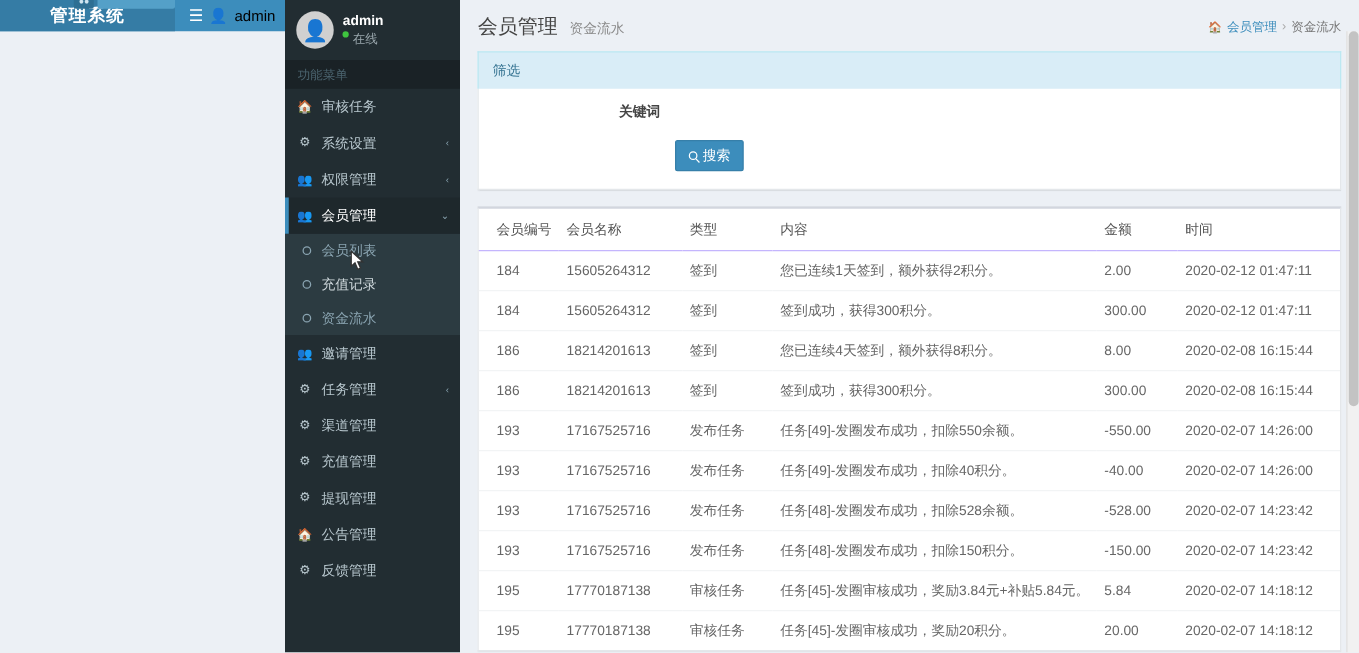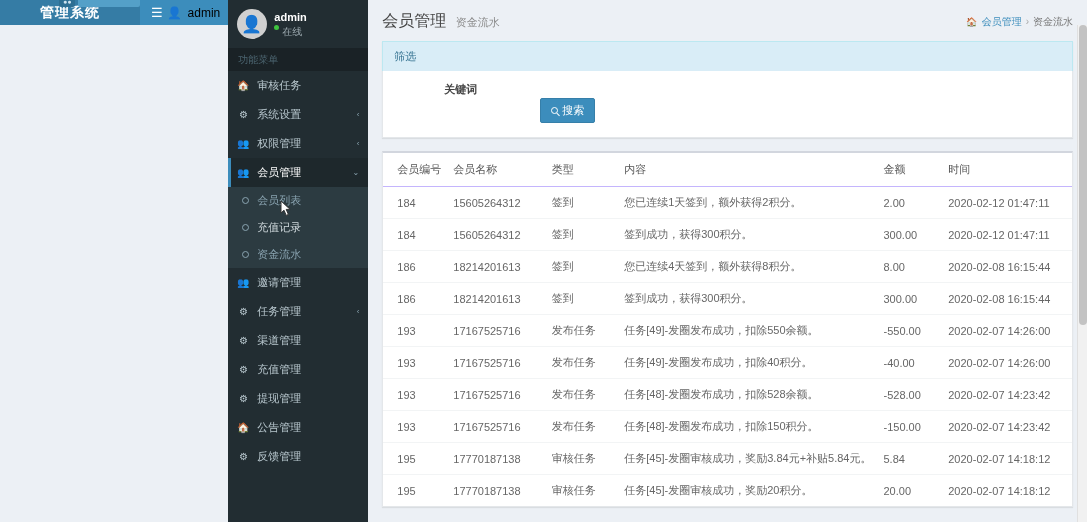--- a/index.html
+++ b/index.html
@@ -101,29 +101,29 @@
     box-shadow: 0 1px 1px rgba(0,0,0,.08);
   }
   .box.filter { border-top: none; margin-bottom: 13px; }
   .filter-head {
     background: #d9edf7; color: #31708f; font-size: 11px; padding: 7px 11px;
     border: 1px solid #bce8f1; border-bottom: none;
   }
   .filter-body { border: 1px solid #e4e7ea; border-top: none; padding: 11px 10px 14px; }
   .form-row { display: flex; align-items: center; gap: 12px; }
   .form-label {
-    width: 135px; flex: 0 0 135px; text-align: center; font-size: 11px; color: #444; font-weight: bold;
+    width: 135px; flex: 0 0 135px; text-align: right; font-size: 11px; color: #444; font-weight: bold;
   }
   .form-input {
     flex: 1; height: 22px; border: 1px solid #d2d6de; background: #fff;
     font-size: 11px; color: #555; padding: 0 7px; outline: none; border-radius: 2px;
     font-family: inherit; margin-right: 10px;
   }
   .form-input::placeholder { color: #b6bcc2; }
-  .btn-row { display: flex; margin-top: 1px; padding-left: 147px; }
+  .btn-row { display: flex; margin-top: 15px; padding-left: 147px; }
   .btn-search {
     background: #3c8dbc; color: #fff; border: 1px solid #367fa9; border-radius: 2px;
     font-size: 11px; padding: 4px 10px; cursor: pointer; display: flex; align-items: center; gap: 4px;
     font-family: inherit;
   }
   .mag {
     width: 7px; height: 7px; border: 1.4px solid #fff; border-radius: 50%;
     position: relative; display: inline-block;
   }
   .mag::after {

